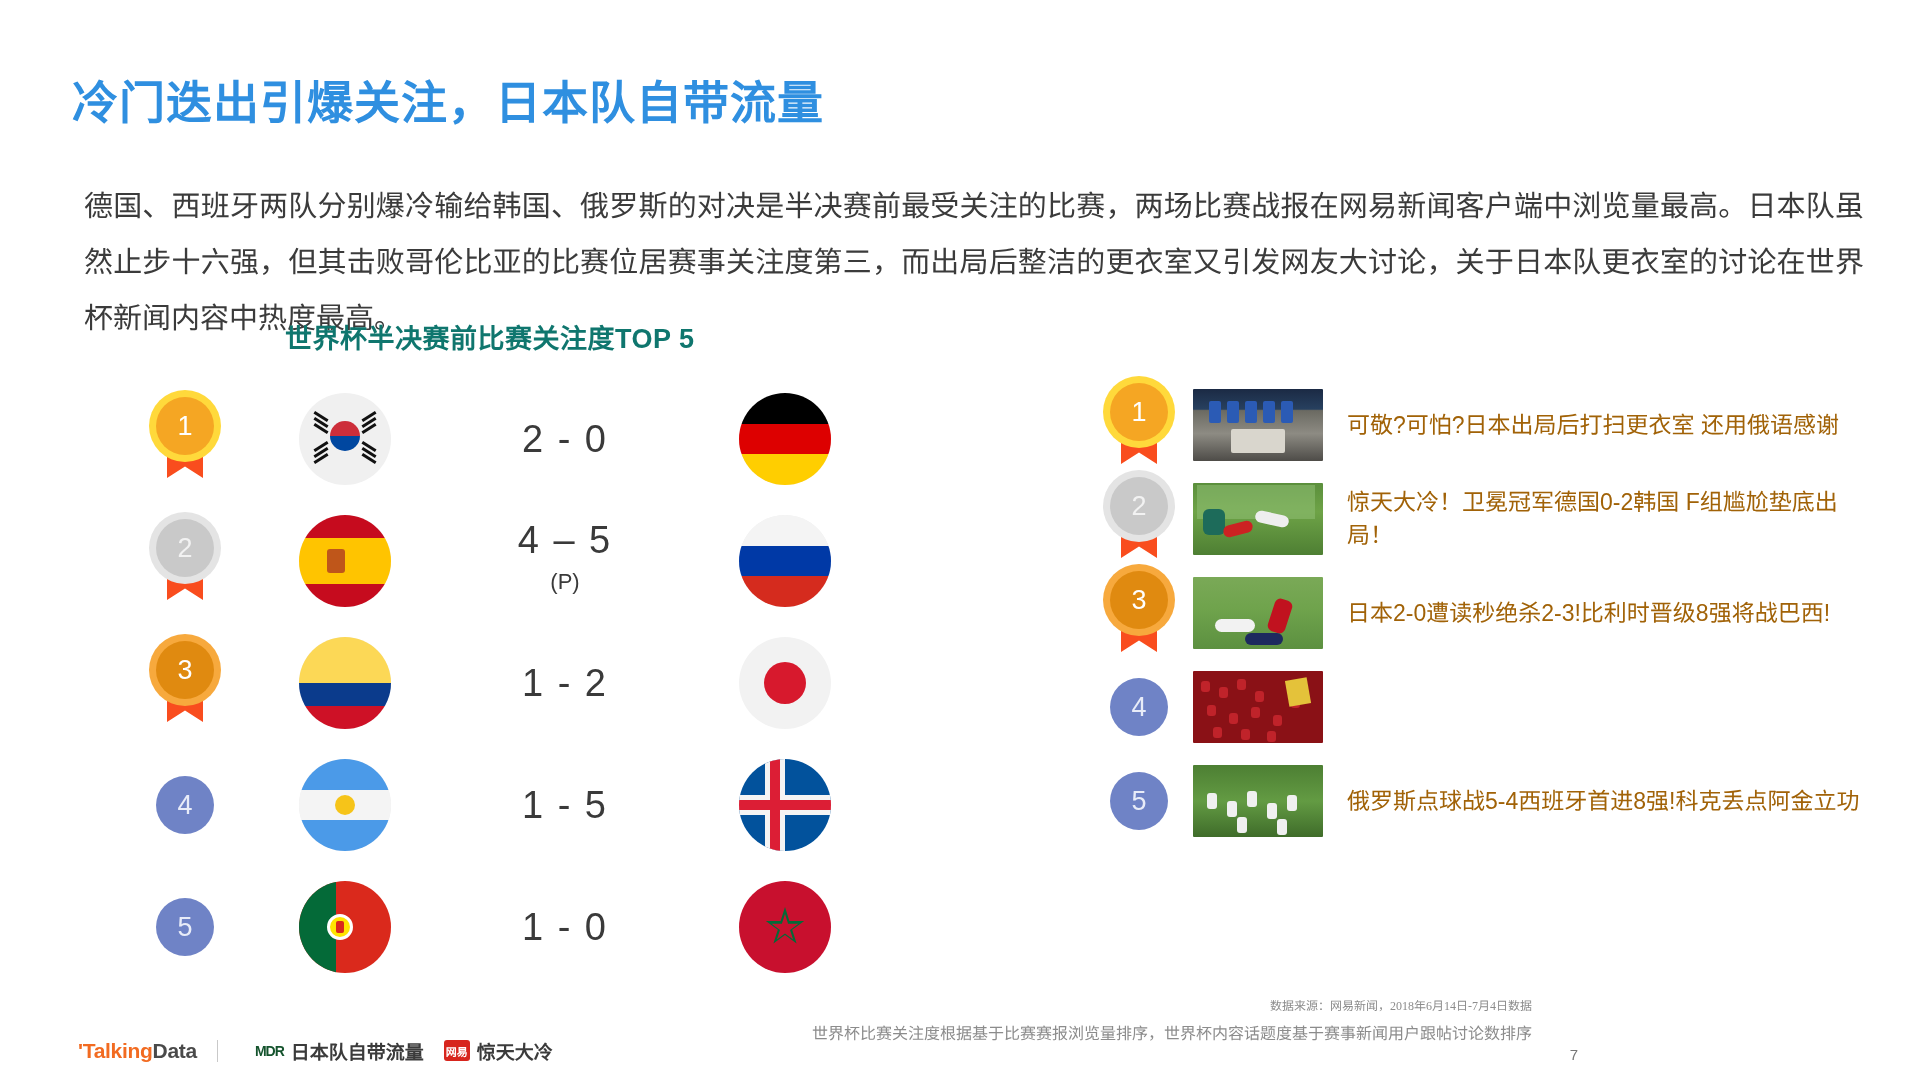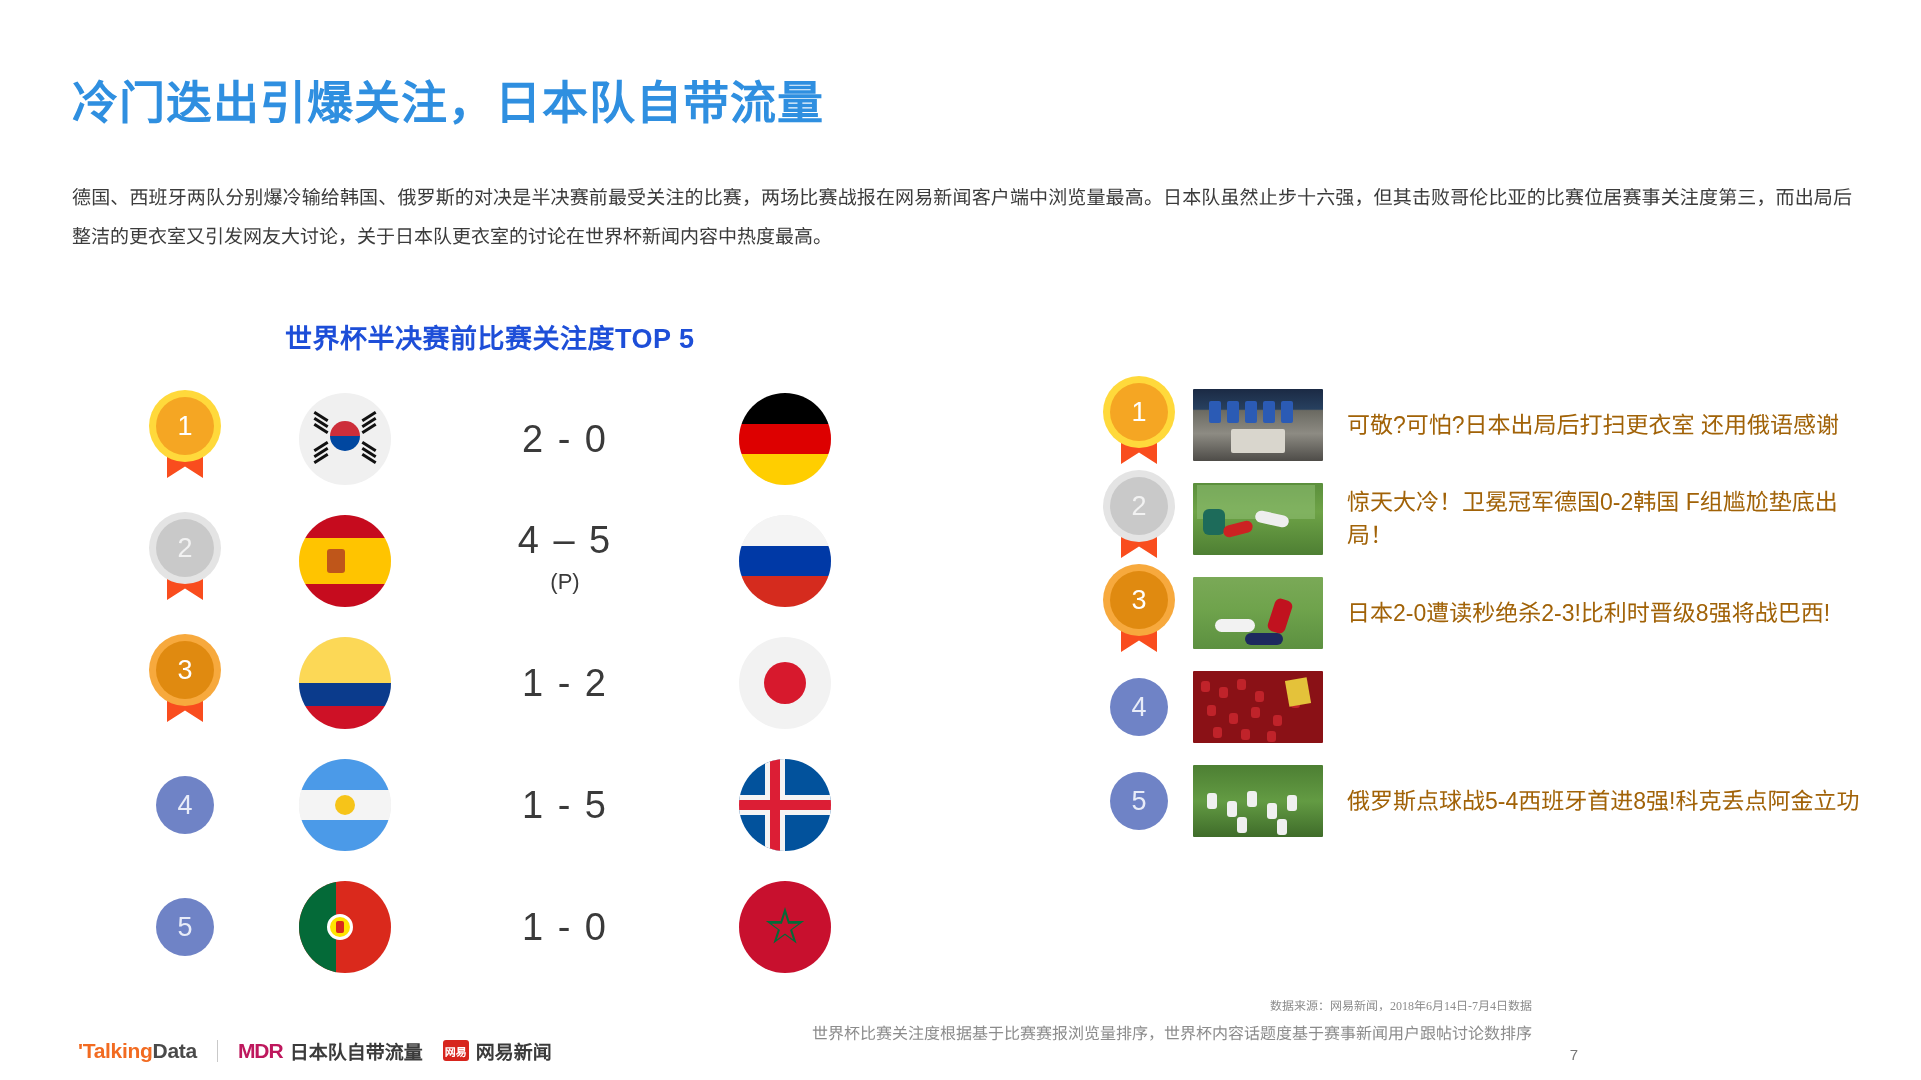--- a/index.html
+++ b/index.html
@@ -12,28 +12,28 @@
   }
   .slide { position: relative; width: 1604px; height: 1080px; background:#fff; }
 
   
   .title {
     position: absolute; left: 72px; top: 66px;
     font-size: 46px; font-weight: bold; letter-spacing: 1px;
     color: #2f8fe0; white-space: nowrap;
   }
   .lede {
-    position: absolute; left: 72px; top: 178px; width: 1780px;
-    font-size: 19px; line-height: 39px; color: #3b3b3b;
+    position: absolute; left: 84px; top: 178px; width: 1780px;
+    font-size: 29px; line-height: 56px; color: #3b3b3b;
     text-align: justify;
   }
 
   
   .sec-head {
-    position: absolute; font-size: 27px; font-weight: bold; color: #1d4ed8;
+    position: absolute; font-size: 27px; font-weight: bold; color: #0f766e;
     letter-spacing: .5px; white-space: nowrap;
   }
   #head-left  { left: 285px; top: 317px; }
   #head-right { left: 1167px; top: 317px; }
 
   
   .col-left  { position: absolute; left: 120px;  top: 378px; width: 760px; }
   .col-right { position: absolute; left: 1085px; top: 378px; width: 790px; }
 
   
@@ -160,21 +160,21 @@
   
   .src-1 { position:absolute; right: 72px; top: 996px; font-size: 12px; color:#8c8c8c;font-family:Liberation Serif, serif; }
   .src-2 { position:absolute; right: 72px; top: 1020px; font-size: 16px; color:#8c8c8c; }
   .page-no { position:absolute; right: 26px; top: 1046px; font-size: 15px; color:#777; }
 
   .brandbar { position:absolute; left: 78px; top: 1037px; display:flex; align-items:center; gap:20px; }
   .bd-td { font-size: 21px; font-weight:bold; color:#f26b21; letter-spacing:-.3px; }
   .bd-td span { color:#4a4a4a; }
   .bd-sep { width:1px; height:22px; background:#c9c9c9; }
   .bd-mdr { display:flex; align-items:center; gap:7px; font-size:19px; color:#3b3b3b; font-weight:bold; }
-  .bd-mdr .mk { font-size:21px; color:#be185d; letter-spacing:-1px; }
+  .bd-mdr .mk { font-size:14px; color:#14532d; letter-spacing:-1px;margin-left:17px; }
   .bd-ne { display:flex; align-items:center; gap:7px; font-size:19px; color:#3b3b3b; font-weight:bold; }
   .bd-ne .box { width:26px; height:21px; background:#d7251d; border-radius:3px; color:#fff; font-size:11px;
                 display:flex; align-items:center; justify-content:center; }
 </style>
 </head>
 <body>
 
 <div class="slide">
 
   <div class="title">冷门迭出引爆关注，日本队自带流量</div>
@@ -424,17 +424,17 @@
 
   <div class="brandbar">
     <div class="bd-td">'Talking<span>Data</span></div>
     <div class="bd-sep"></div>
     <div class="bd-mdr">
       <span class="mk">MDR</span>
       <span>日本队自带流量</span>
     </div>
     <div class="bd-ne">
       <span class="box">网易</span>
-      <span>网易新闻</span>
+      <span>惊天大冷</span>
     </div>
   </div>
 
 </div>
 
 </body></html>

